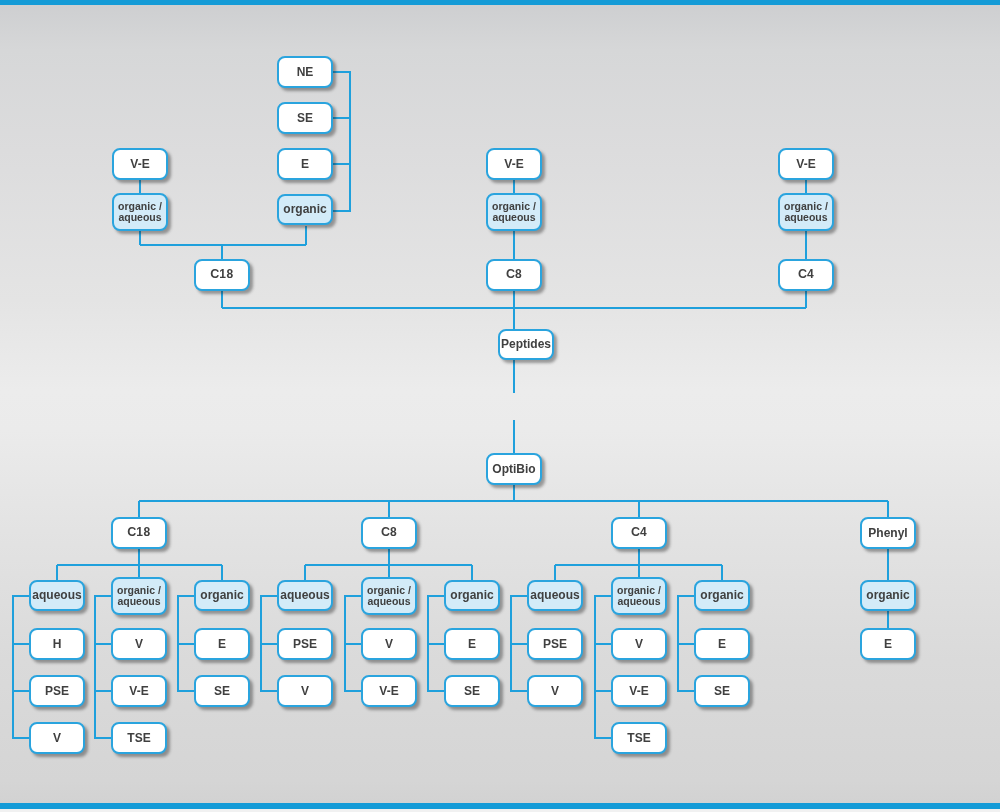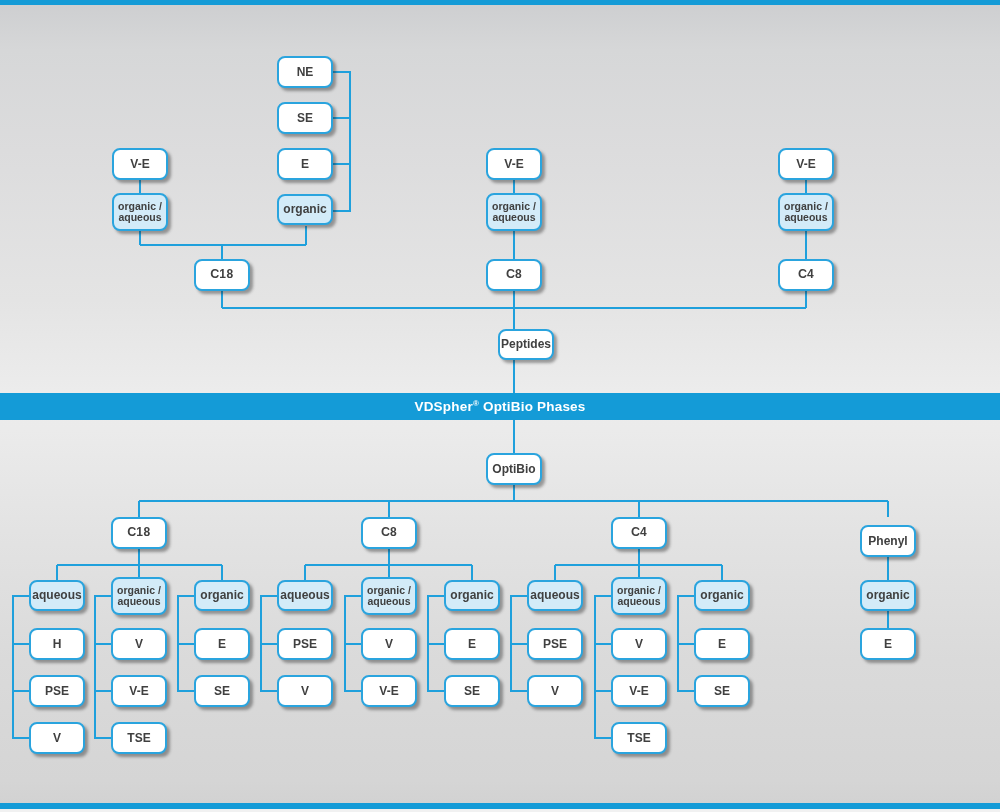--- a/index.html
+++ b/index.html
@@ -118,38 +118,35 @@
       <span>organic / aqueous</span>
     </div>
   <div class="node" style="left:778px;top:259px;">
       <span class="cl"><span>C</span><span class="cnum">4</span></span>
     </div>
 
   <div class="node" style="left:498px;top:329px;height:31px;">
       <span>Peptides</span>
     </div>
 
-  <div class="banner">
-    <span class="banner-text"><span>VDSpher</span><span class="reg">®</span><span> OptiBio Phases</span></span>
-  </div>
 
   <div class="node" style="left:486px;top:453px;">
       <span>OptiBio</span>
     </div>
 
   <div class="node" style="left:111px;top:517px;">
       <span class="cl"><span>C</span><span class="cnum">18</span></span>
     </div>
   <div class="node" style="left:361px;top:517px;">
       <span class="cl"><span>C</span><span class="cnum">8</span></span>
     </div>
   <div class="node" style="left:611px;top:517px;">
       <span class="cl"><span>C</span><span class="cnum">4</span></span>
     </div>
-  <div class="node" style="left:860px;top:517px;margin-top:8px;">
+  <div class="node" style="left:860px;top:517px;">
       <span>Phenyl</span>
     </div>
 
   <div class="node lite mode1" style="left:29px;top:580px;">
       <span>aqueous</span>
     </div>
   <div class="node lite tall" style="left:111px;top:577px;">
       <span>organic / aqueous</span>
     </div>
   <div class="node lite mode1" style="left:194px;top:580px;">

